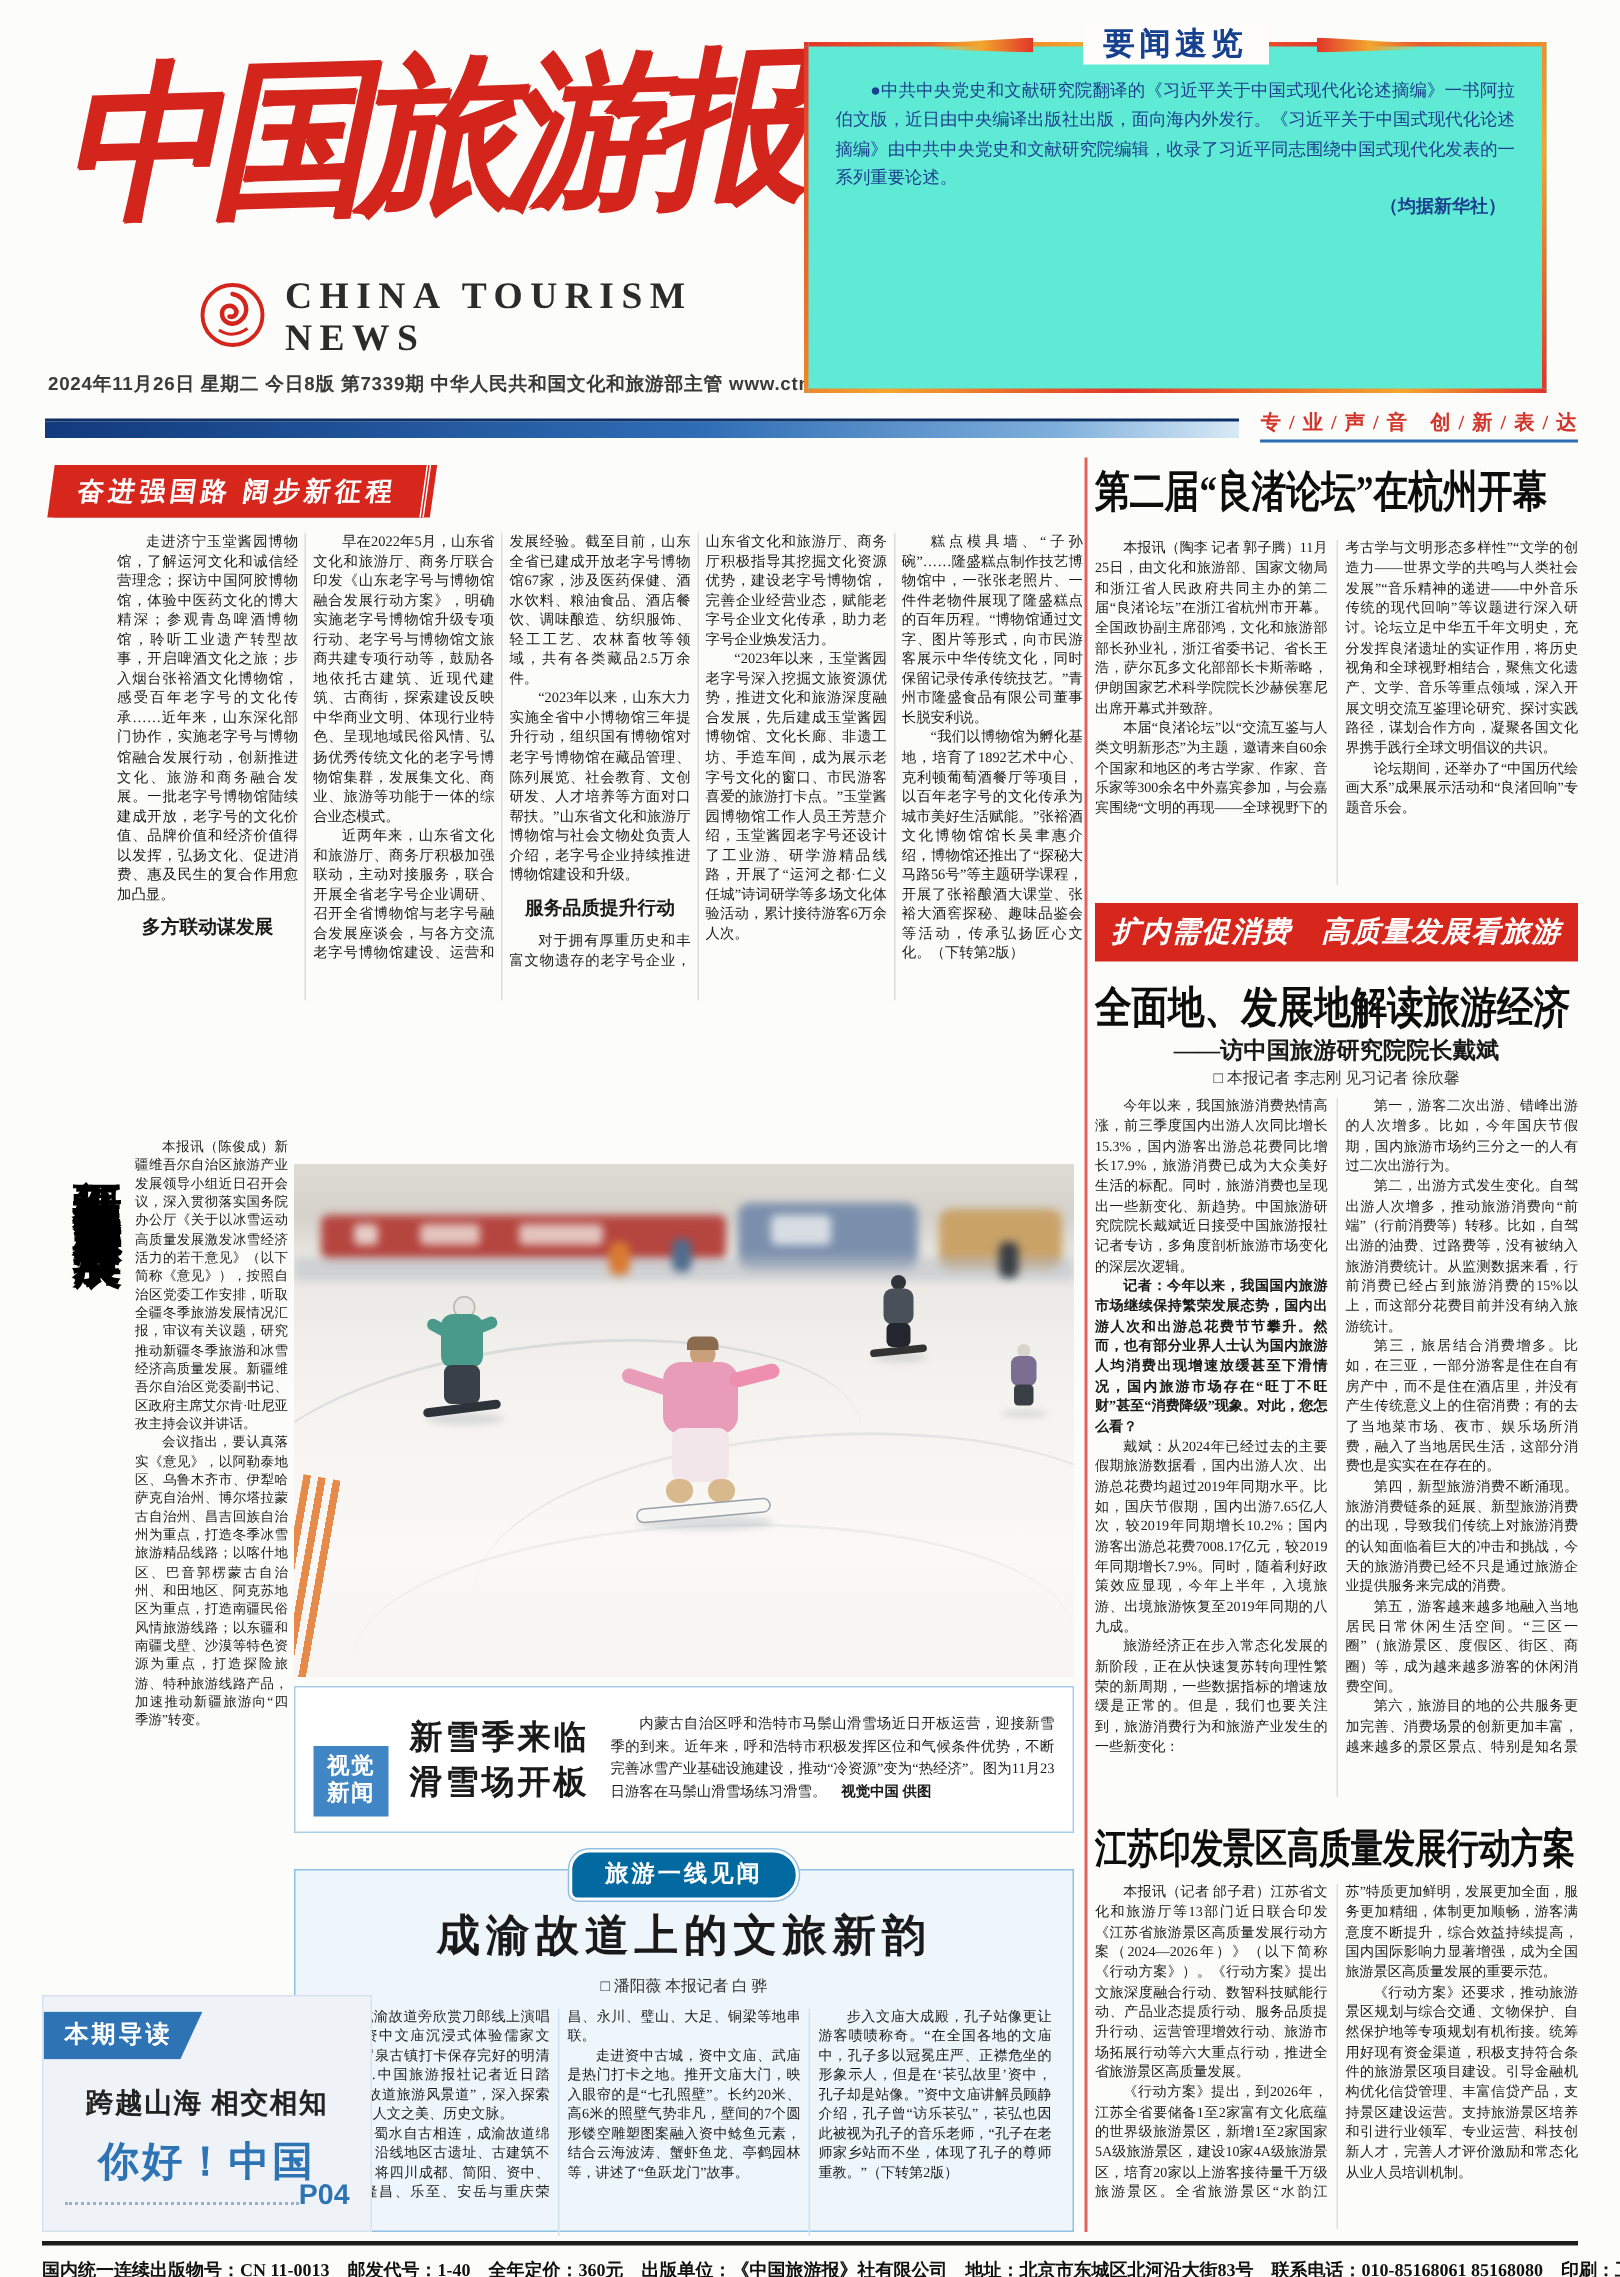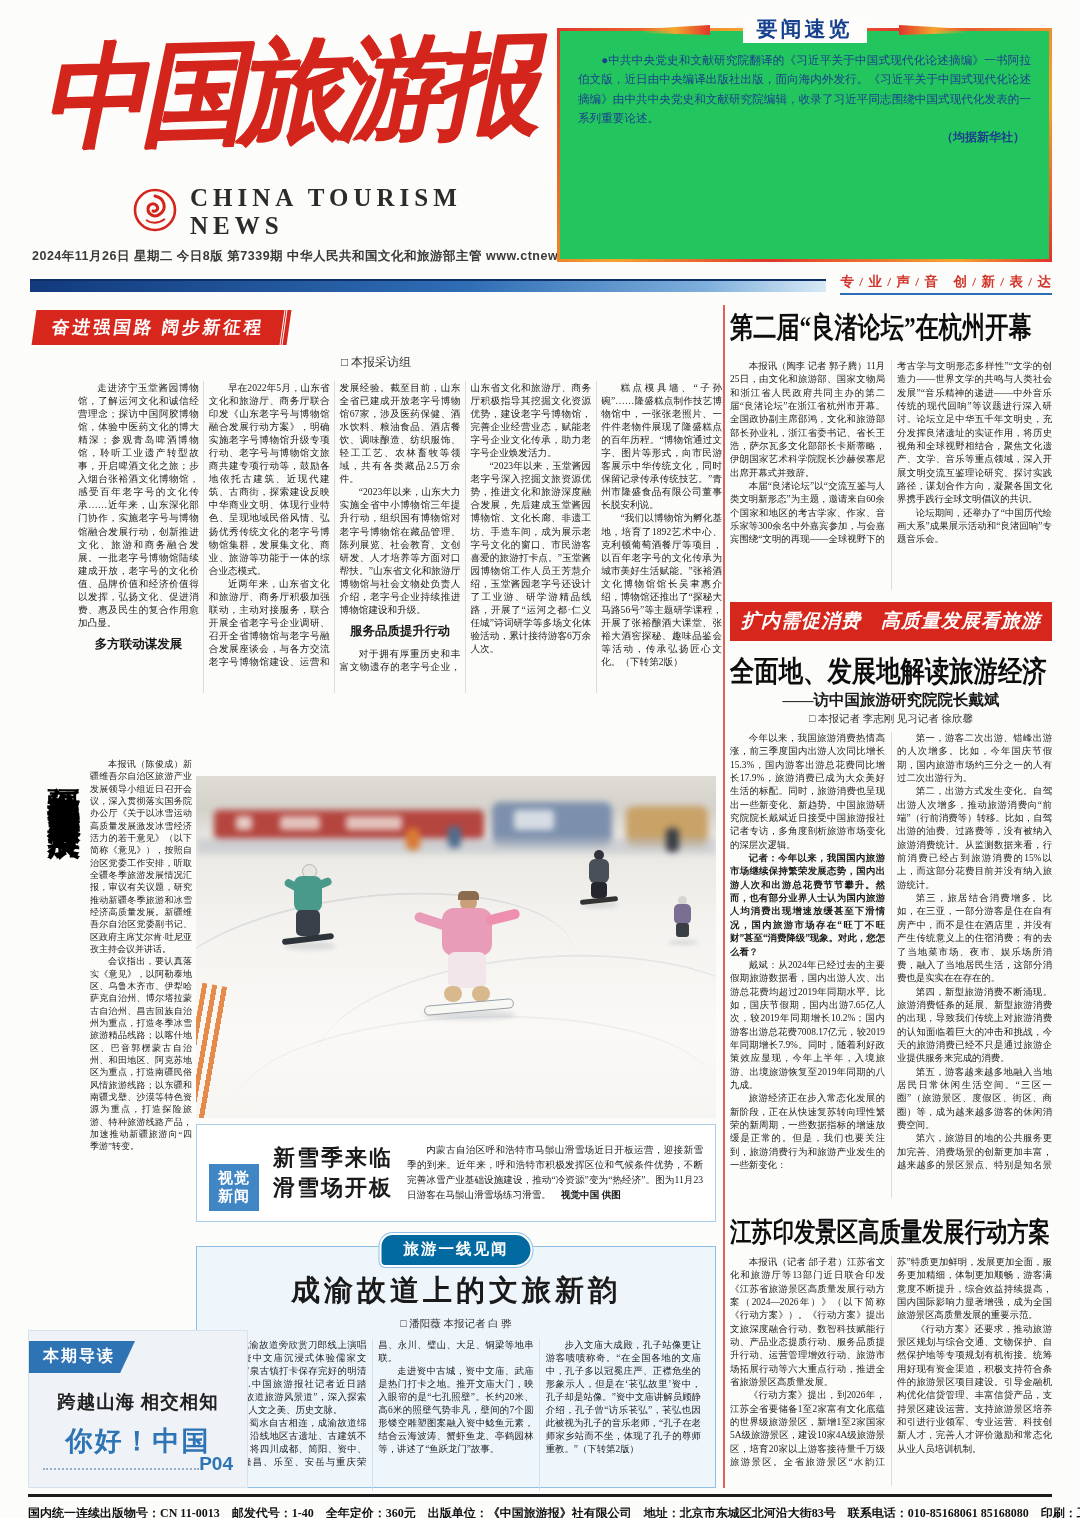--- a/index.html
+++ b/index.html
@@ -18,24 +18,24 @@
     letter-spacing:-6px;line-height:1.28;white-space:nowrap;
     transform:scaleY(1.08) rotate(-1.5deg);transform-origin:left top;
     text-shadow:1px 1px 0 #d4251c;
   }
   .masthead-row{position:absolute;left:92px;top:158px;display:flex;align-items:center;gap:12px;}
   .masthead-en{font-size:25px;font-weight:700;letter-spacing:5px;color:#2b2b2b;}
   .dateline{position:absolute;left:32px;top:248px;font-size:12.5px;font-weight:700;color:#3a3a3a;letter-spacing:.5px;}
 
   
   .brief-box{
-    position:absolute;left:557px;top:28px;width:495px;height:234px;box-sizing:border-box;
+    position:absolute;left:536px;top:28px;width:495px;height:234px;box-sizing:border-box;
     border:3.5px solid transparent;
     border-image:linear-gradient(120deg,#e1352b,#f2a62e 30%,#e1352b 55%,#f2a62e 85%,#e1352b) 1;
-    background:#22c55e;padding:20px 18px 6px;
+    background:#5eead4;padding:20px 18px 6px;
   }
   .brief-title{
     position:absolute;top:-16px;left:50%;transform:translateX(-50%);
     background:#fffdfb;padding:0 14px;font-size:21px;font-weight:900;color:#15418e;letter-spacing:3px;white-space:nowrap;
   }
   .brief-wing{position:absolute;top:-6px;width:70px;height:10px;}
   .brief-wing.l{left:80px;background:linear-gradient(90deg,rgba(242,166,46,0),#f2a62e,#e1352b);clip-path:polygon(0 40%,100% 0,100% 100%,8% 80%);}
   .brief-wing.r{right:80px;background:linear-gradient(270deg,rgba(242,166,46,0),#f2a62e,#e1352b);clip-path:polygon(0 0,100% 40%,92% 80%,0 100%);}
   .brief-body p{margin:0 0 10px;text-indent:2em;font-size:11.6px;line-height:1.68;color:#1c3f8e;text-align:justify;font-weight:500;}
   .brief-source{text-align:right;font-size:12px;font-weight:900;color:#1c3f8e;padding-right:6px;}
@@ -155,21 +155,20 @@
   <div class="brief-source">（均据新华社）</div>
 </div>
 
 <div class="slogan-row">
   <div class="slogan-bar"></div>
   <div class="slogan-text">专 / 业 / 声 / 音　创 / 新 / 表 / 达</div>
 </div>
 
 <div class="main-left">
   <div class="lead-label">奋进强国路 阔步新征程</div>
-  <div class="byline lead-byline">□ 本报采访组</div>
   <div class="cols5 news-body">
       <p>走进济宁玉堂酱园博物馆，了解运河文化和诚信经营理念；探访中国阿胶博物馆，体验中医药文化的博大精深；参观青岛啤酒博物馆，聆听工业遗产转型故事，开启啤酒文化之旅；步入烟台张裕酒文化博物馆，感受百年老字号的文化传承……近年来，山东深化部门协作，实施老字号与博物馆融合发展行动，创新推进文化、旅游和商务融合发展。一批老字号博物馆陆续建成开放，老字号的文化价值、品牌价值和经济价值得以发挥，弘扬文化、促进消费、惠及民生的复合作用愈加凸显。</p>
       <div class="subhead">多方联动谋发展</div>
       <p>早在2022年5月，山东省文化和旅游厅、商务厅联合印发《山东老字号与博物馆融合发展行动方案》，明确实施老字号博物馆升级专项行动、老字号与博物馆文旅商共建专项行动等，鼓励各地依托古建筑、近现代建筑、古商街，探索建设反映中华商业文明、体现行业特色、呈现地域民俗风情、弘扬优秀传统文化的老字号博物馆集群，发展集文化、商业、旅游等功能于一体的综合业态模式。</p>
       <p>近两年来，山东省文化和旅游厅、商务厅积极加强联动，主动对接服务，联合开展全省老字号企业调研、召开全省博物馆与老字号融合发展座谈会，与各方交流老字号博物馆建设、运营和发展经验。截至目前，山东全省已建成开放老字号博物馆67家，涉及医药保健、酒水饮料、粮油食品、酒店餐饮、调味酿造、纺织服饰、轻工工艺、农林畜牧等领域，共有各类藏品2.5万余件。</p>
       <p>“2023年以来，山东大力实施全省中小博物馆三年提升行动，组织国有博物馆对老字号博物馆在藏品管理、陈列展览、社会教育、文创研发、人才培养等方面对口帮扶。”山东省文化和旅游厅博物馆与社会文物处负责人介绍，老字号企业持续推进博物馆建设和升级。</p>
       <div class="subhead">服务品质提升行动</div>
       <p>对于拥有厚重历史和丰富文物遗存的老字号企业，山东省文化和旅游厅、商务厅积极指导其挖掘文化资源优势，建设老字号博物馆，完善企业经营业态，赋能老字号企业文化传承，助力老字号企业焕发活力。</p>
       <p>“2023年以来，玉堂酱园老字号深入挖掘文旅资源优势，推进文化和旅游深度融合发展，先后建成玉堂酱园博物馆、文化长廊、非遗工坊、手造车间，成为展示老字号文化的窗口、市民游客喜爱的旅游打卡点。”玉堂酱园博物馆工作人员王芳慧介绍，玉堂酱园老字号还设计了工业游、研学游精品线路，开展了“运河之都·仁义任城”诗词研学等多场文化体验活动，累计接待游客6万余人次。</p>
       <p>糕点模具墙、“子孙碗”……隆盛糕点制作技艺博物馆中，一张张老照片、一件件老物件展现了隆盛糕点的百年历程。“博物馆通过文字、图片等形式，向市民游客展示中华传统文化，同时保留记录传承传统技艺。”青州市隆盛食品有限公司董事长脱安利说。</p>

